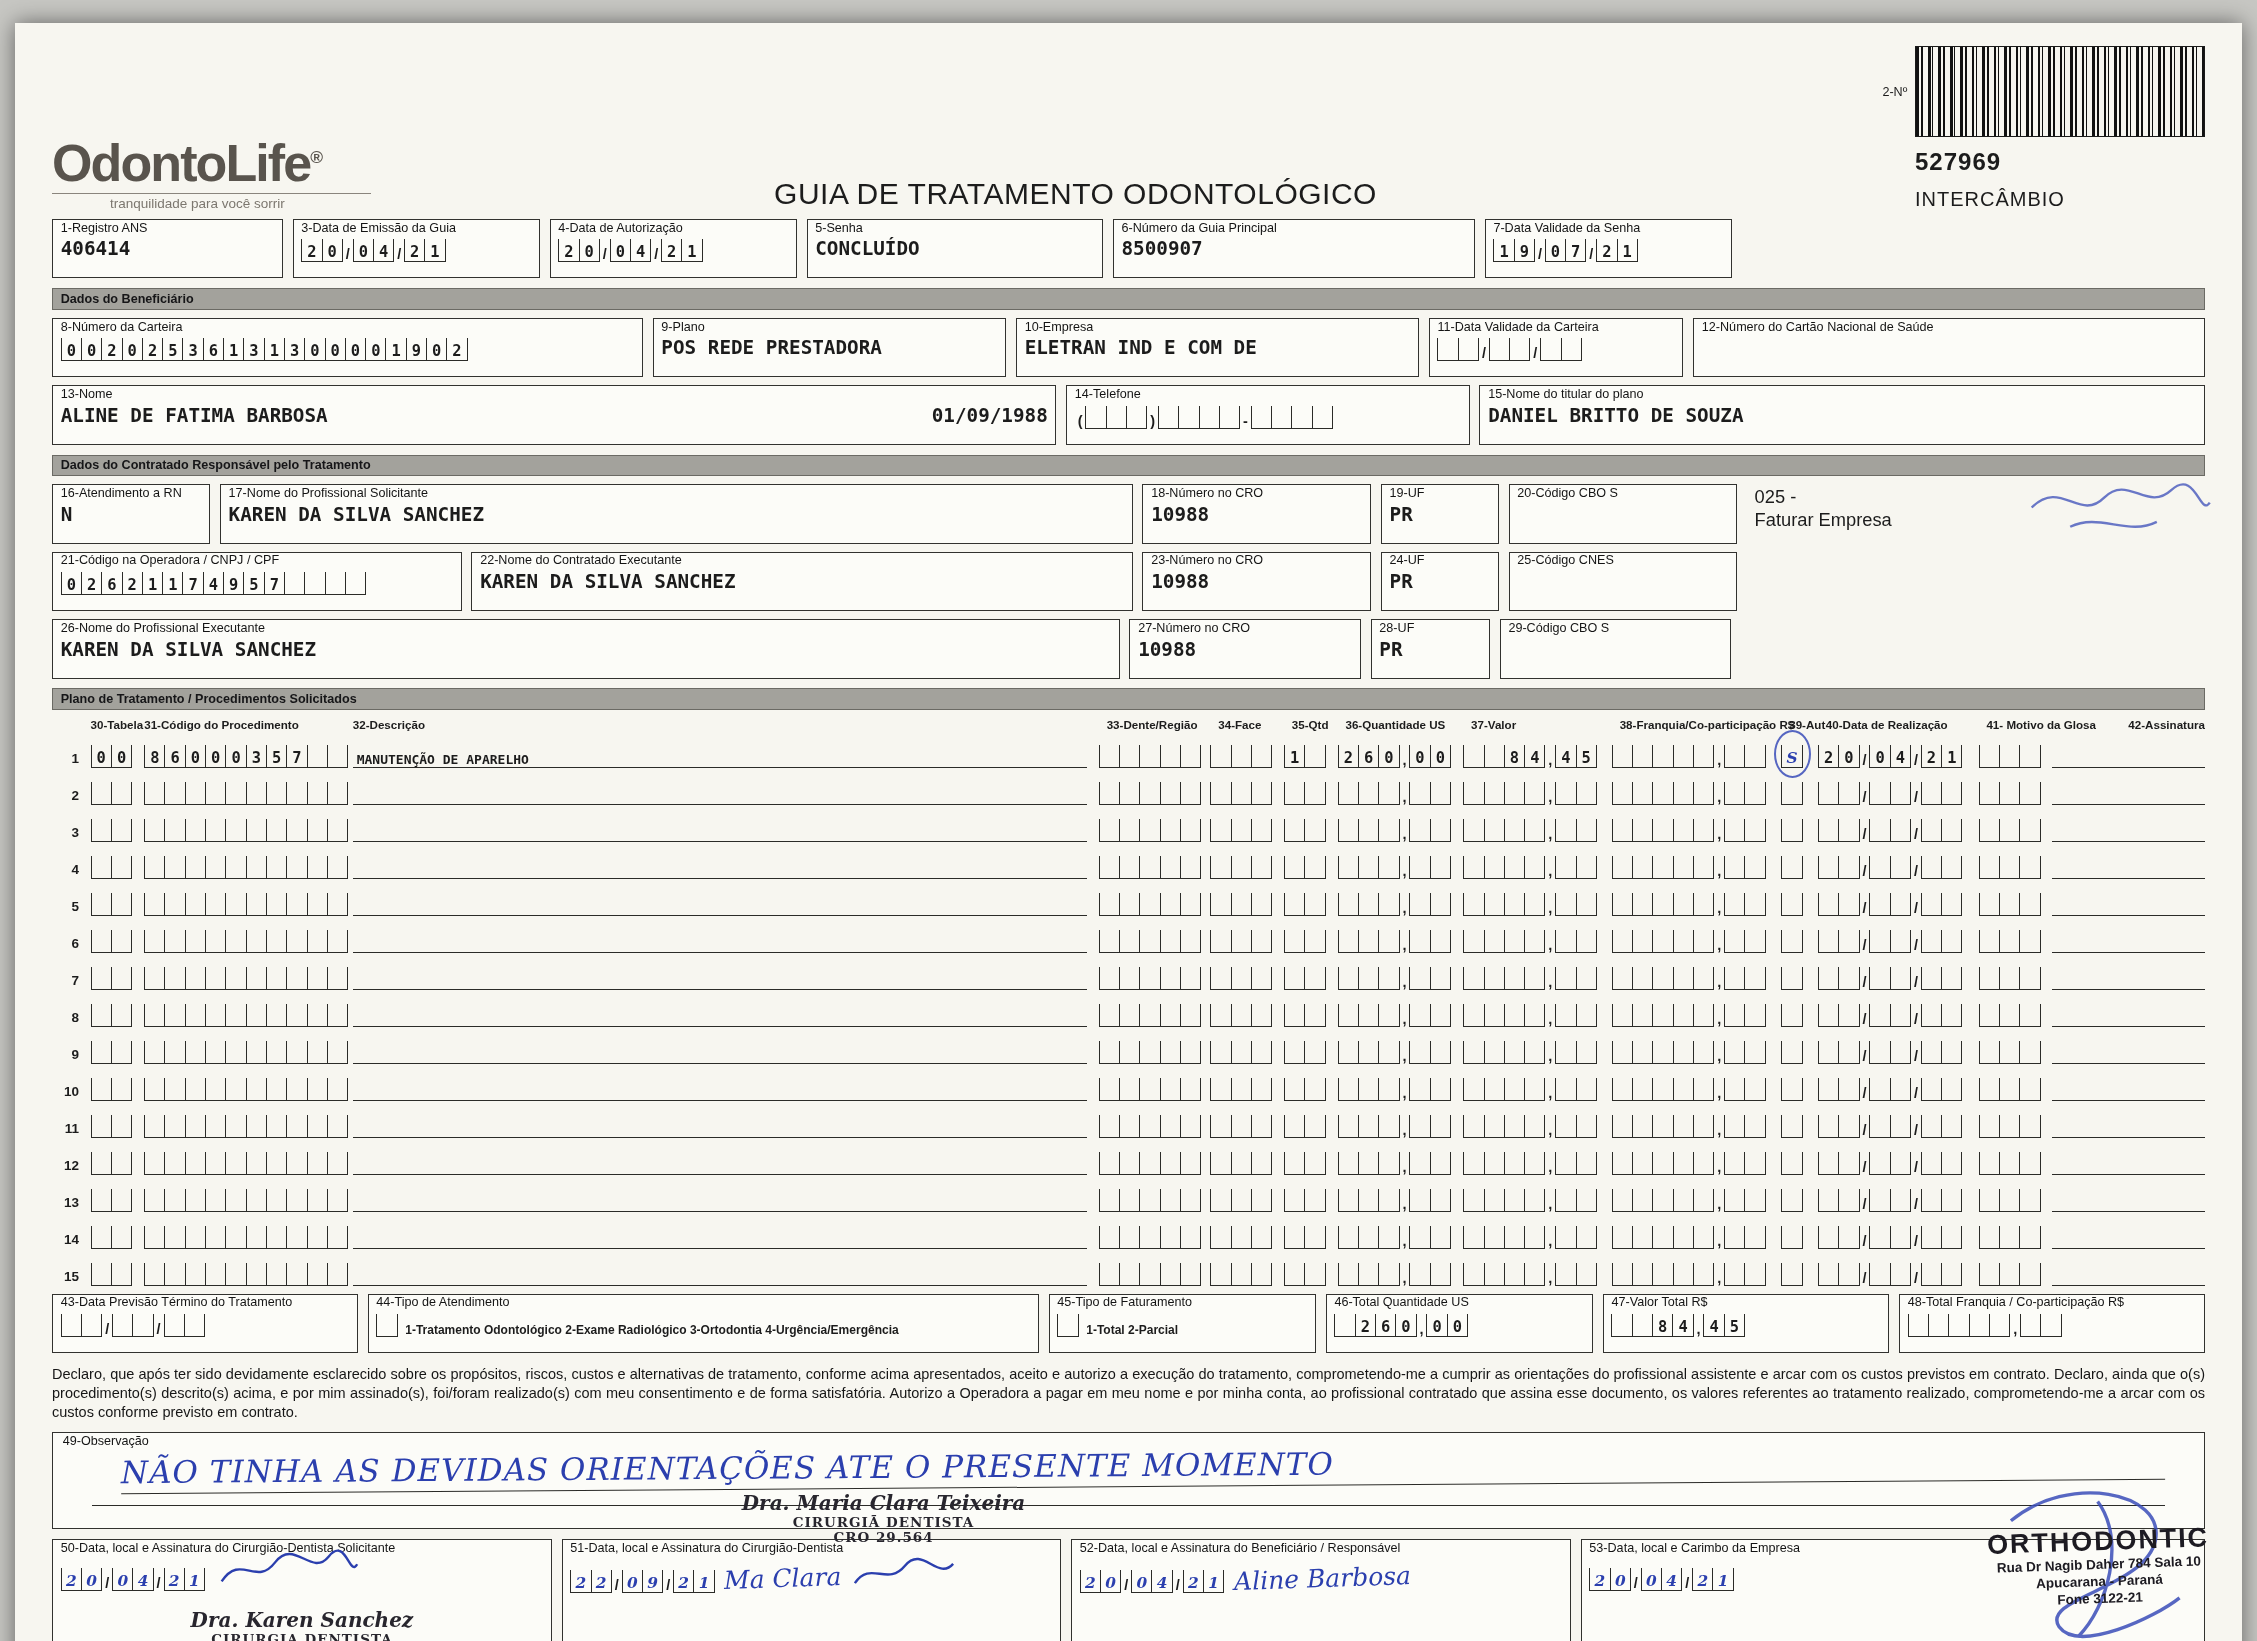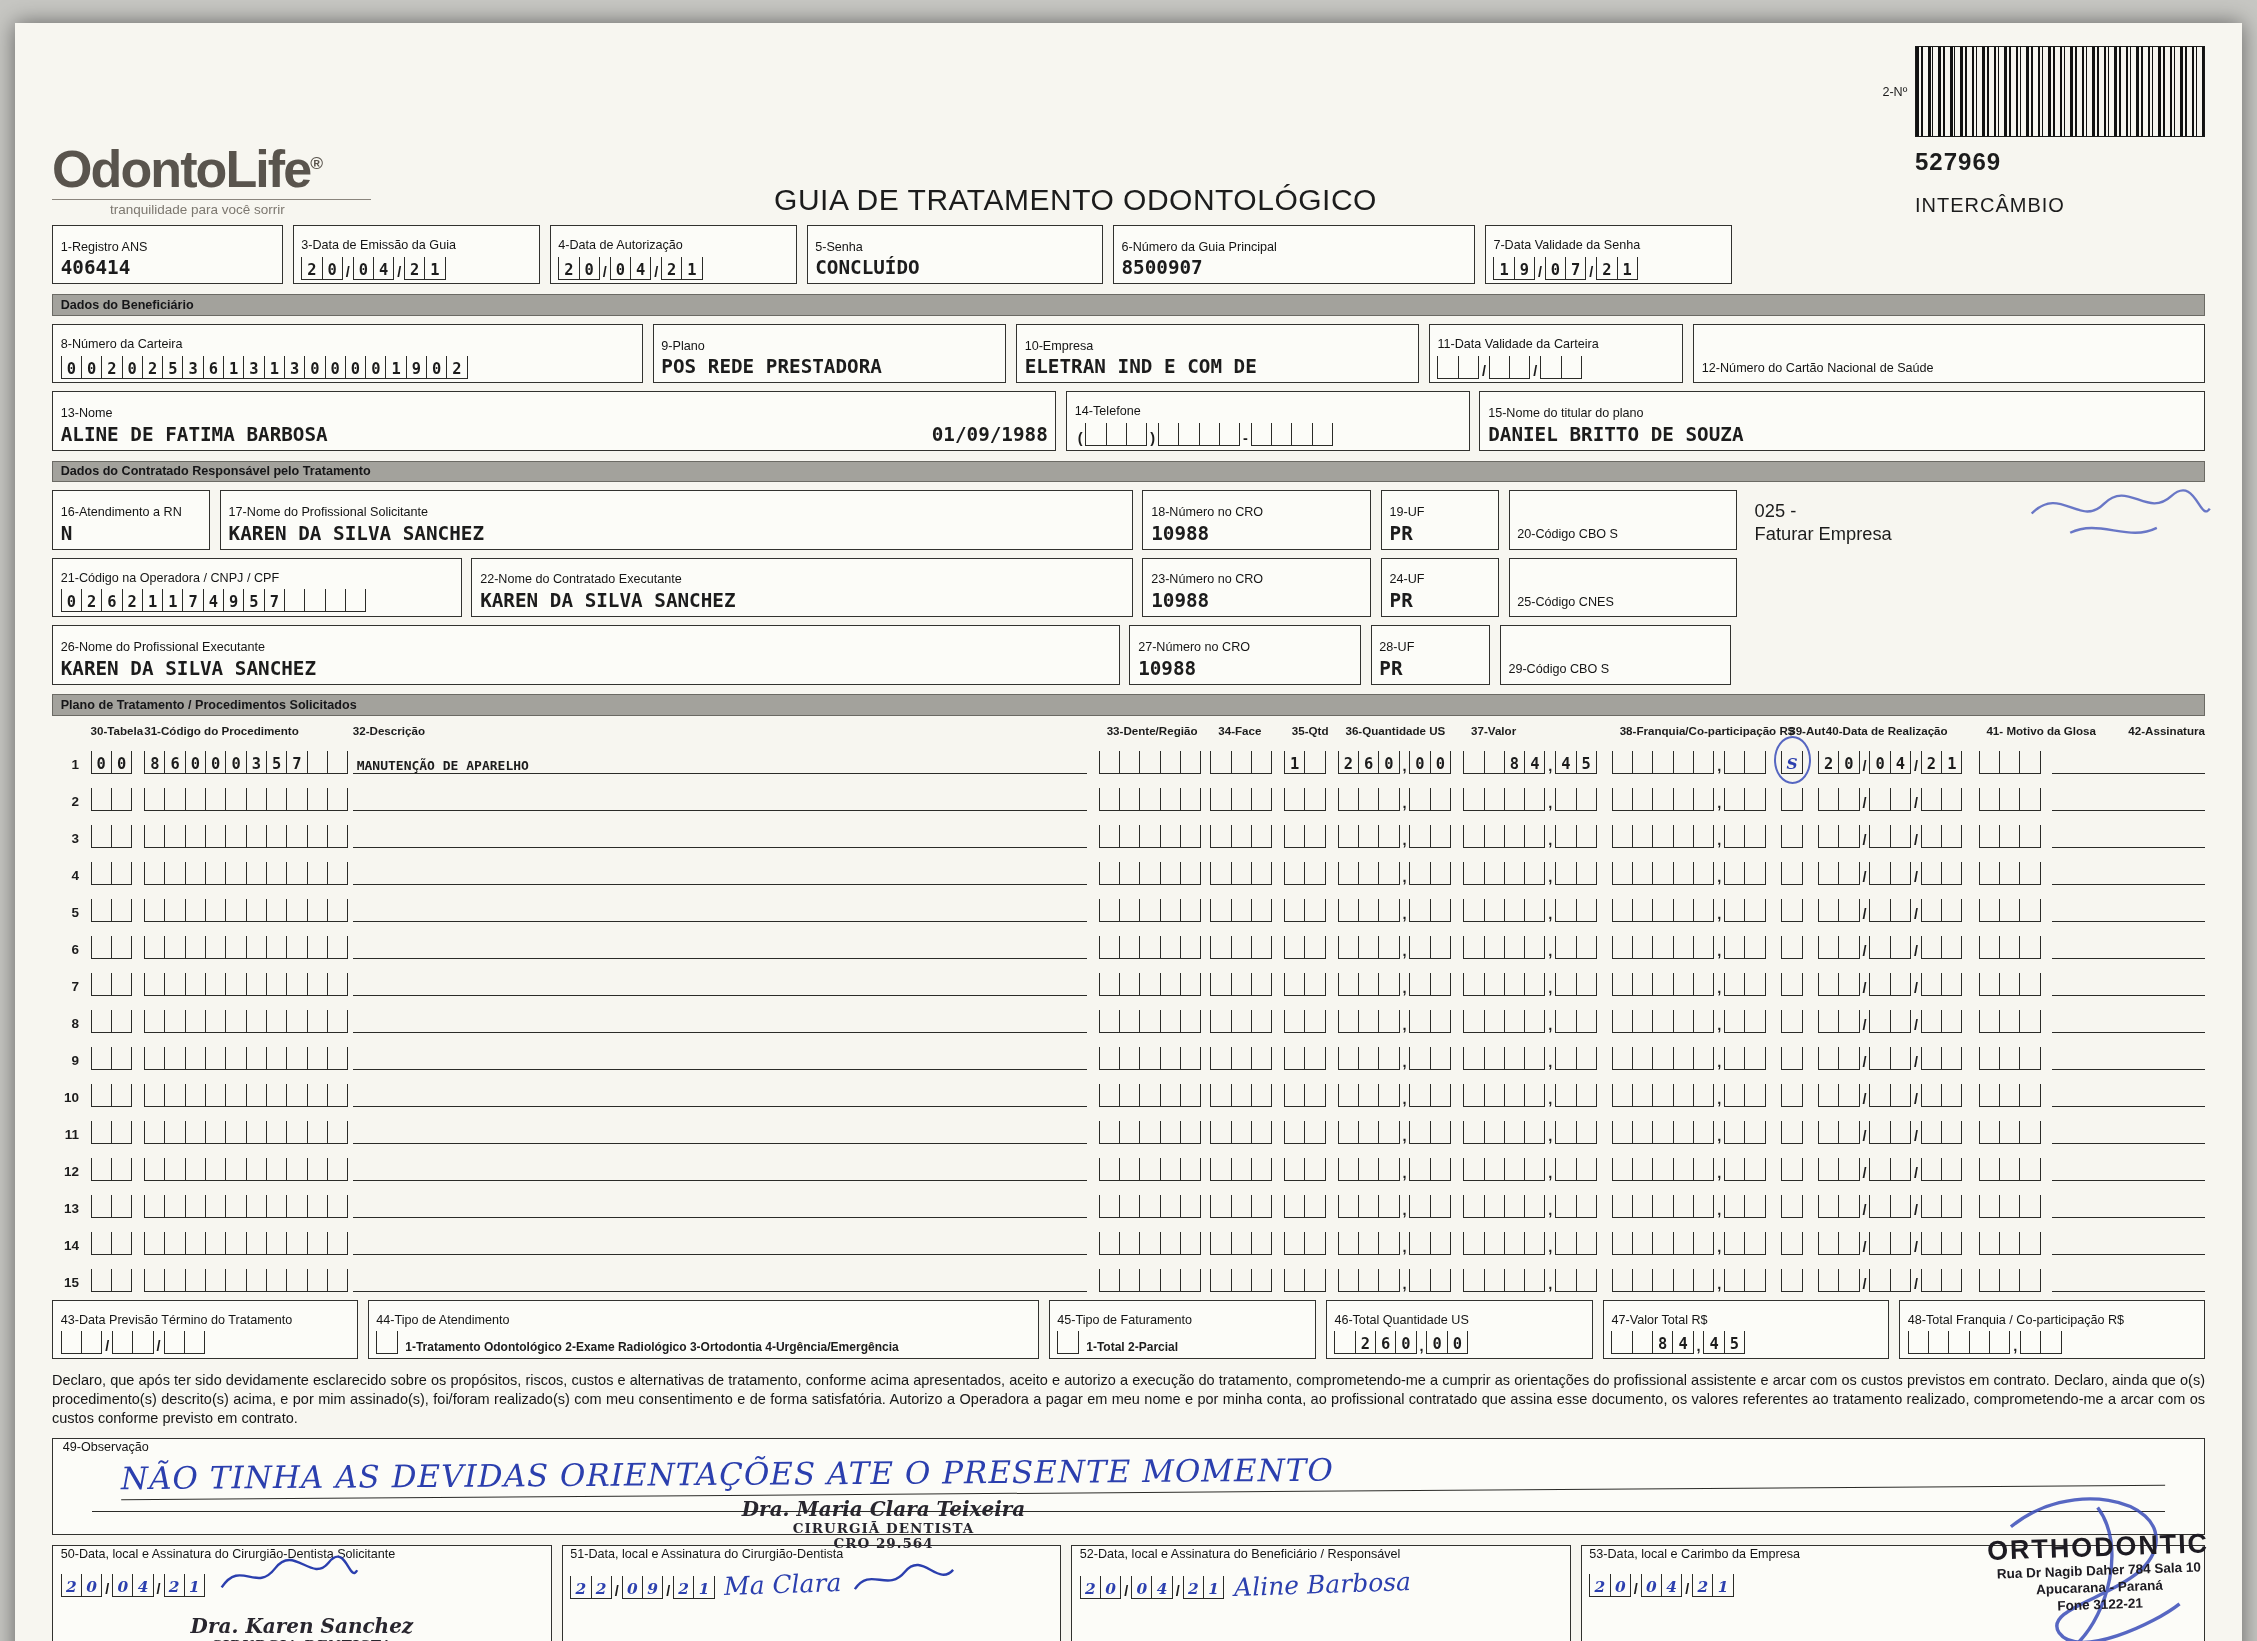--- a/index.html
+++ b/index.html
@@ -13,26 +13,26 @@
   .logo-text{font-size:52px;font-weight:700;color:#59544d;letter-spacing:-1.9px;line-height:1;}
   .logo-text .reg{font-size:17.4px;vertical-align:super;}
   .logo-tag{font-size:13.5px;color:#7c776f;border-top:1.9px solid #8a857d;margin-top:3.9px;padding:1.9px 0 0 58px;}
   .title{flex:1;text-align:center;font-size:30px;font-weight:500;letter-spacing:0.5px;padding-top:33px;}
   .bc-wrap{width:425px;display:flex;gap:7.7px;justify-content:flex-end;}
   .bc-label{font-size:12.6px;padding-top:39px;}
   .bc-col{width:290px;}
   .barcode{height:89px;border:1px solid #1a1a1a;
     background:repeating-linear-gradient(90deg,#111 0 2.9px,#f6f5ef 2.9px 4.8px,#111 4.8px 6.8px,#f6f5ef 6.8px 11.6px,#111 11.6px 14.5px,#f6f5ef 14.5px 16.4px,#111 16.4px 17.4px,#f6f5ef 17.4px 22px);}
   .bc-num{font-size:24px;font-weight:700;margin-top:11px;letter-spacing:1px;}
-  .bc-type{font-size:20px;margin-top:18px;letter-spacing:1px;}
+  .bc-type{font-size:20px;margin-top:12px;letter-spacing:1px;}
 
   
   .frow{display:flex;gap:9.7px;margin-top:7.7px;}
   .fbox{border:1.9px solid #32322f;background:#fcfcf8;padding:1.9px 7.7px 3.9px;min-height:52px;
-        display:flex;flex-direction:column;justify-content:flex-end;position:relative;}
+        display:flex;flex-direction:column;justify-content:flex-start;position:relative;}
   .flabel{font-size:12.6px;line-height:1.1;color:#141414;}
   .fval{font-family:"DejaVu Sans Mono",monospace;font-size:19.3px;font-weight:700;line-height:1.15;padding-top:2.9px;}
   .fval2row{display:flex;justify-content:space-between;align-items:flex-end;}
   .nobox{border:none;background:transparent;}
 
   
   .comb{display:inline-flex;align-items:flex-end;height:27px;}
   .comb .grp{display:inline-flex;}
   .comb .cell{width:19.3px;height:22px;border-left:1.9px solid #2b2b28;border-bottom:1.9px solid #2b2b28;
               display:flex;align-items:flex-end;justify-content:center;

